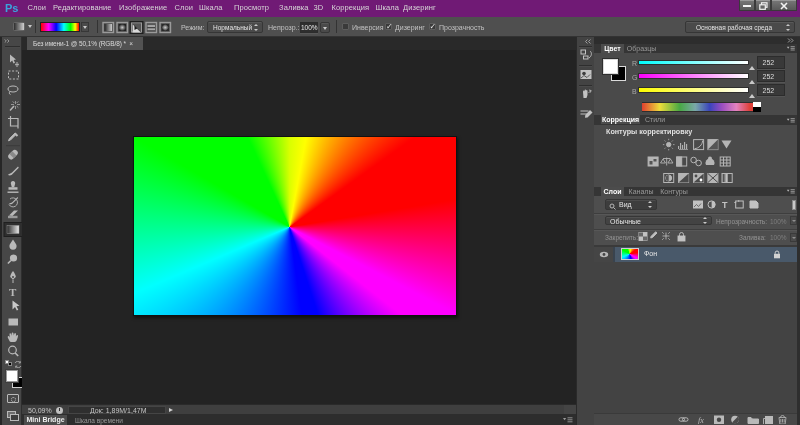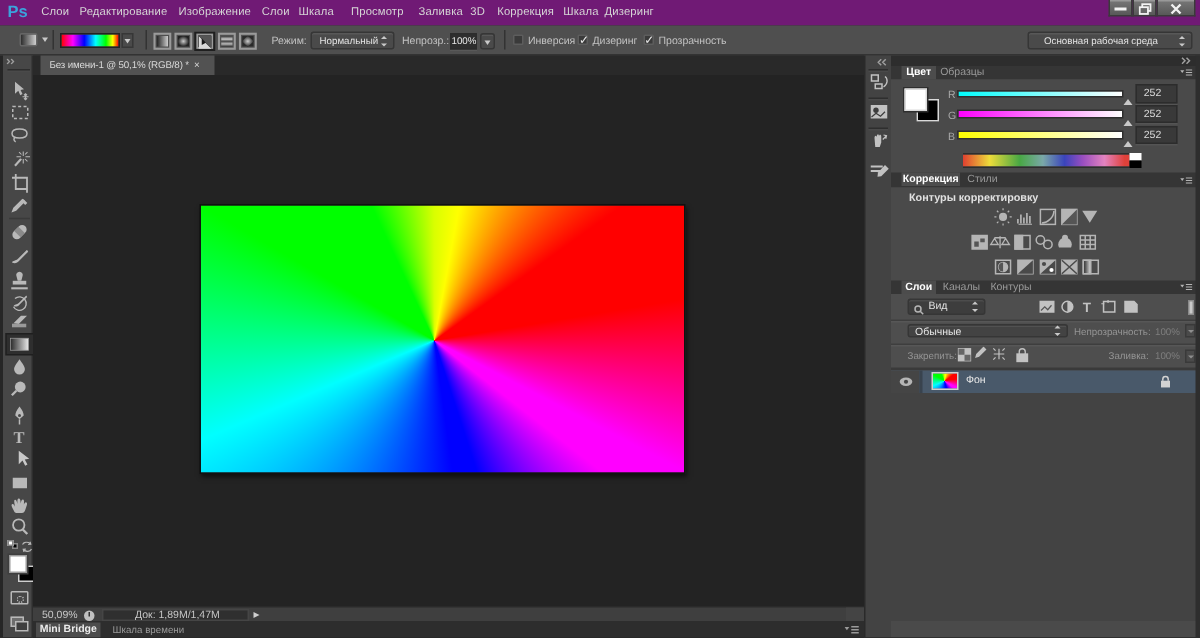--- a/index.html
+++ b/index.html
@@ -429,15 +429,32 @@
       <div class="abs" style="left:26.5px;top:1.5px;width:18.5px;height:11.5px;border:1px solid #cfcfcf;background:conic-gradient(from 0deg at 48% 50%, rgb(217,255,0) 0deg, rgb(255,255,0) 10.5deg, rgb(255,0,0) 54.4deg, rgb(255,0,0) 80.5deg, rgb(255,0,255) 117.6deg, rgb(255,0,255) 128deg, rgb(0,0,255) 162deg, rgb(0,0,255) 172deg, rgb(0,255,255) 246.9deg, rgb(0,255,0) 300.1deg, rgb(0,255,0) 335deg, rgb(217,255,0) 360deg);"></div>
       <span class="abs" style="left:50px;top:3.5px;font-size:7px;color:#e8e8e8;">Фон</span>
       <svg class="abs" style="left:179px;top:3px" width="8" height="9" viewBox="0 0 8 9">
           <rect x="1" y="3.8" width="6" height="4.5" fill="#d2d2d2"></rect>
           <path d="M2.2,3.8 v-1 a1.8,1.8 0 0 1 3.6,0 v1" stroke="#d2d2d2" fill="none"></path>
         </svg>
     </div>
 
     <div class="abs" style="left:0;top:65.5px;width:206px;height:152px;background:#434343;"></div>
 
+    <div class="abs" style="left:0;top:217px;width:206px;height:12px;background:#484848;border-top:1px solid #3a3a3a;">
+      <svg class="abs" style="left:84px;top:0.5px" width="110" height="9" viewBox="0 0 110 9">
+        <g stroke="#b9b9b9" fill="none" stroke-width="1">
+          <rect x="1" y="2.8" width="5.5" height="3.4" rx="1.7" stroke-width="1"></rect>
+            <rect x="4.5" y="2.8" width="5.5" height="3.4" rx="1.7" stroke-width="1"></rect>
+          <text x="20" y="7.5" font-size="8" font-style="italic" fill="#b9b9b9" stroke="none" font-family="Liberation Serif">fx</text>
+          <rect x="36.5" y="1" width="9" height="7.5" fill="#b9b9b9"></rect>
+            <circle cx="41" cy="4.7" r="2.2" fill="#464646" stroke="none"></circle>
+          <circle cx="57" cy="4.5" r="3.8" fill="#b9b9b9" stroke="none"></circle>
+            <path d="M54.3,7.2 a3.8,3.8 0 0 0 5.4,-5.4 Z" fill="#4a4a4a" stroke="none"></path>
+          <path d="M70,2.5 h3 l1.5,1.5 h6 v4.5 h-10.5 Z" fill="#b9b9b9"></path>
+          <rect x="87.5" y="1.5" width="7" height="7" fill="#b9b9b9"></rect>
+            <path d="M87.5,3.5 h-2 v6.5 h7 v-1.5" stroke-width="0.9"></path>
+          <path d="M101,2.5 h7 l-0.8,6.5 h-5.4 Z M102.5,2.5 a2,2 0 0 1 4,0 M102.8,4 v3.5 M104.5,4 v3.5 M106.2,4 v3.5" stroke-width="0.8"></path>
+        </g>
+      </svg>
+    </div>
   </div>
 </div>
 <div class="abs" style="left:797px;top:37px;width:3px;height:388px;background:#2e2e2e;"></div>
 
 </body></html>

